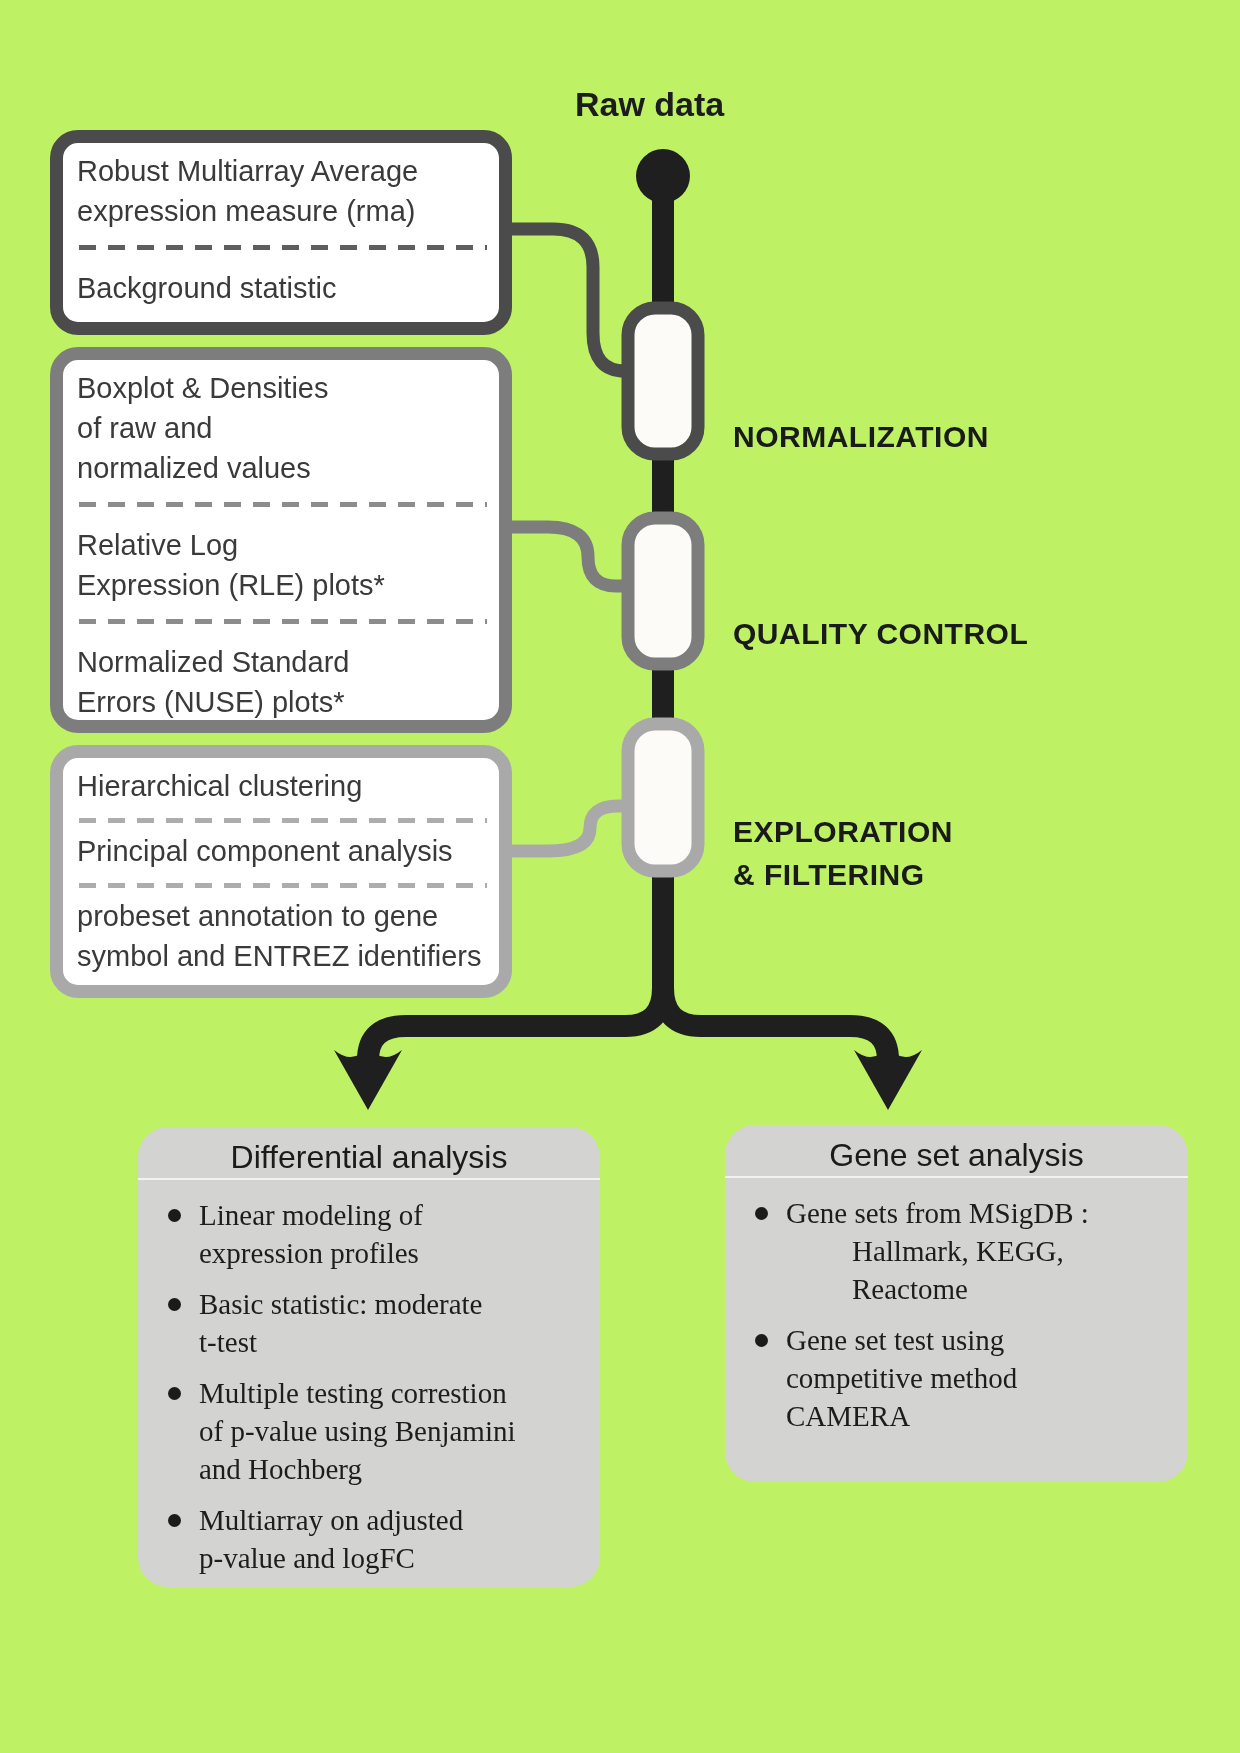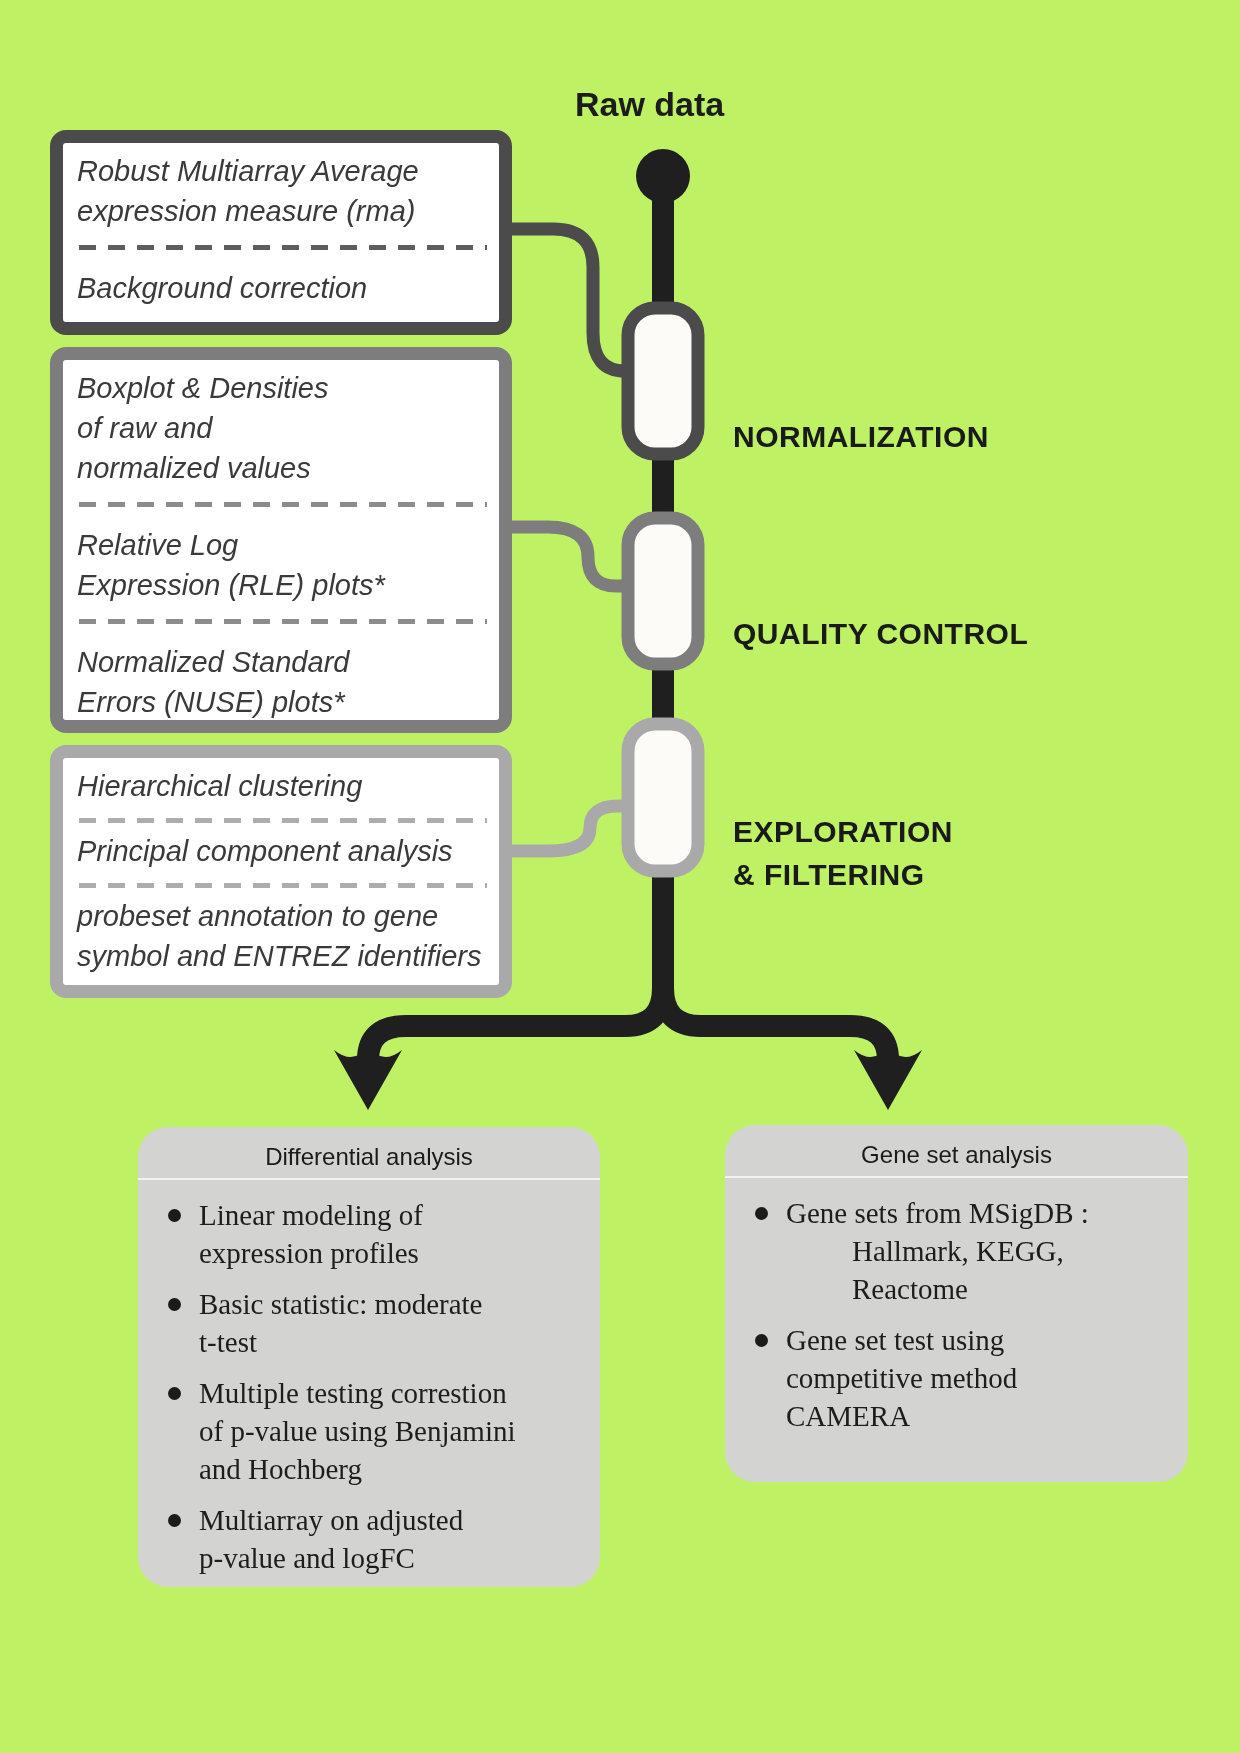--- a/index.html
+++ b/index.html
@@ -11,23 +11,22 @@
 
   
   .raw-data{
     position:absolute;left:575px;top:86px;
     font-size:34px;font-weight:bold;color:#1c1c1c;line-height:36px;white-space:nowrap;
   }
 
   
   .step-box{
     position:absolute;left:50px;width:462px;box-sizing:border-box;
-    background:#ffffff;border-style:solid;border-width:13px;border-radius:16px;
+    background:#ffffff;border-style:solid;border-width:13px;border-radius:28px;
     padding:8px 10px 0 14px;
-    font-style:italic;
   }
   .box0{top:130px;height:205px;border-color:#4b4b4b;}
   .box1{top:347px;height:386px;border-color:#7d7d7d;}
   .box2{top:745px;height:253px;border-color:#a9a9a9;}
   .step-box .line{
     font-size:29px;line-height:40px;color:#3a3a3a;white-space:nowrap;
   }
   .dash{height:5px;margin:14px 2px 18px 2px;}
   .box2 .dash{margin:12px 2px 8px 2px;}
   .dash-dark  {background:repeating-linear-gradient(90deg,#5e5e5e 0 17px,transparent 17px 29px);}
@@ -43,21 +42,21 @@
   .label1{top:572px;}
   .label2{top:770px;}
 
   
   .result-box{
     position:absolute;background:#d3d3d1;border-radius:30px;box-sizing:border-box;
   }
   .rb-left{left:138px;top:1127px;width:462px;height:460px;}
   .rb-right{left:725px;top:1125px;width:463px;height:357px;}
   .rb-title{
-    text-align:center;font-size:24px;line-height:40px;padding-top:10px;height:41px;
+    text-align:center;font-size:32px;line-height:40px;padding-top:10px;height:41px;
     color:#1b1b1b;border-bottom:2px solid #f2f2ef;
   }
   .rb-items{padding:16px 6px 0 22px;}
   .item{display:flex;margin-bottom:13px;font-family:Liberation Serif, serif;}
   .dot{
     flex:0 0 13px;width:13px;height:13px;border-radius:50%;
     background:#1b1b1b;margin:13px 18px 0 8px;
   }
   .itext .line{font-size:29px;line-height:38px;color:#1d1d1d;white-space:nowrap;}
   .indent-cont .line:not(:first-child){padding-left:66px;}
@@ -89,21 +88,21 @@
 
   <div class="raw-data">Raw data</div>
 
   <div class="step-box box0">
       <div class="sec">
         <div class="line">Robust Multiarray Average</div>
         <div class="line">expression measure (rma)</div>
       </div>
       <div class="dash dash-dark"></div>
       <div class="sec">
-        <div class="line">Background correction</div>
+        <div class="line">Background statistic</div>
       </div>
     </div>
   <div class="step-box box1">
       <div class="sec">
         <div class="line">Boxplot &amp; Densities</div>
         <div class="line">of raw and</div>
         <div class="line">normalized values</div>
       </div>
       <div class="dash dash-medium"></div>
       <div class="sec">

